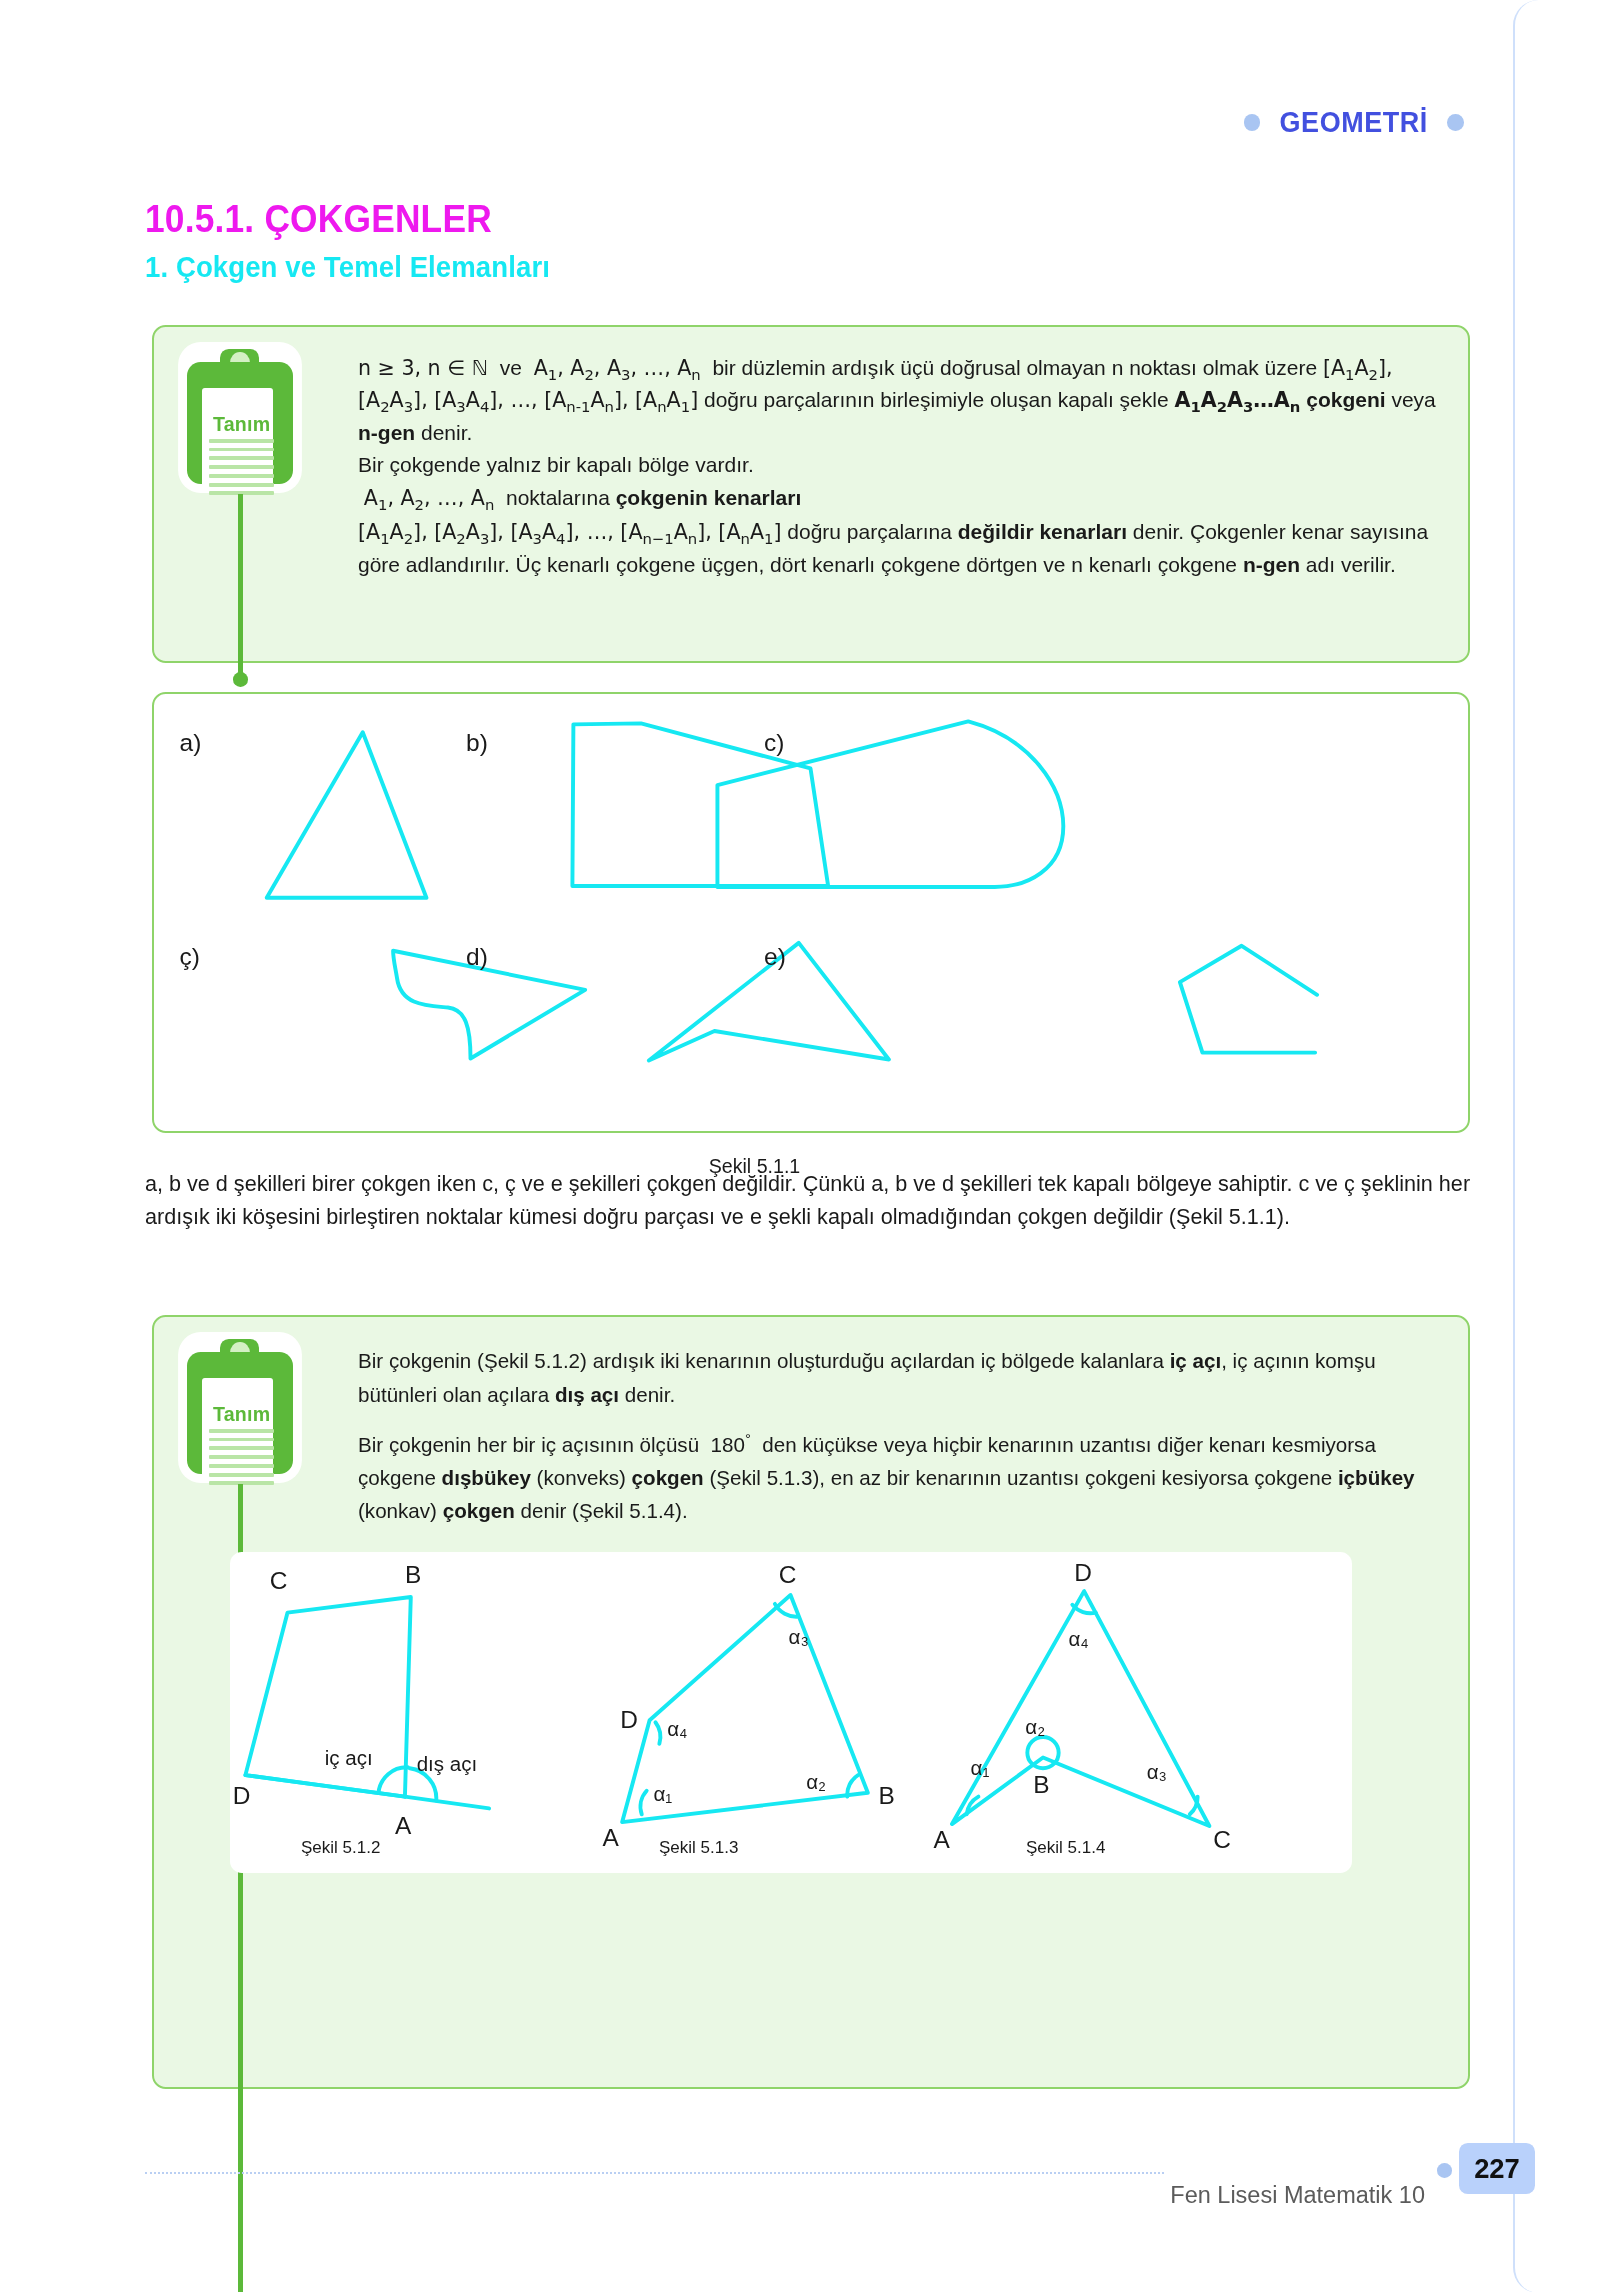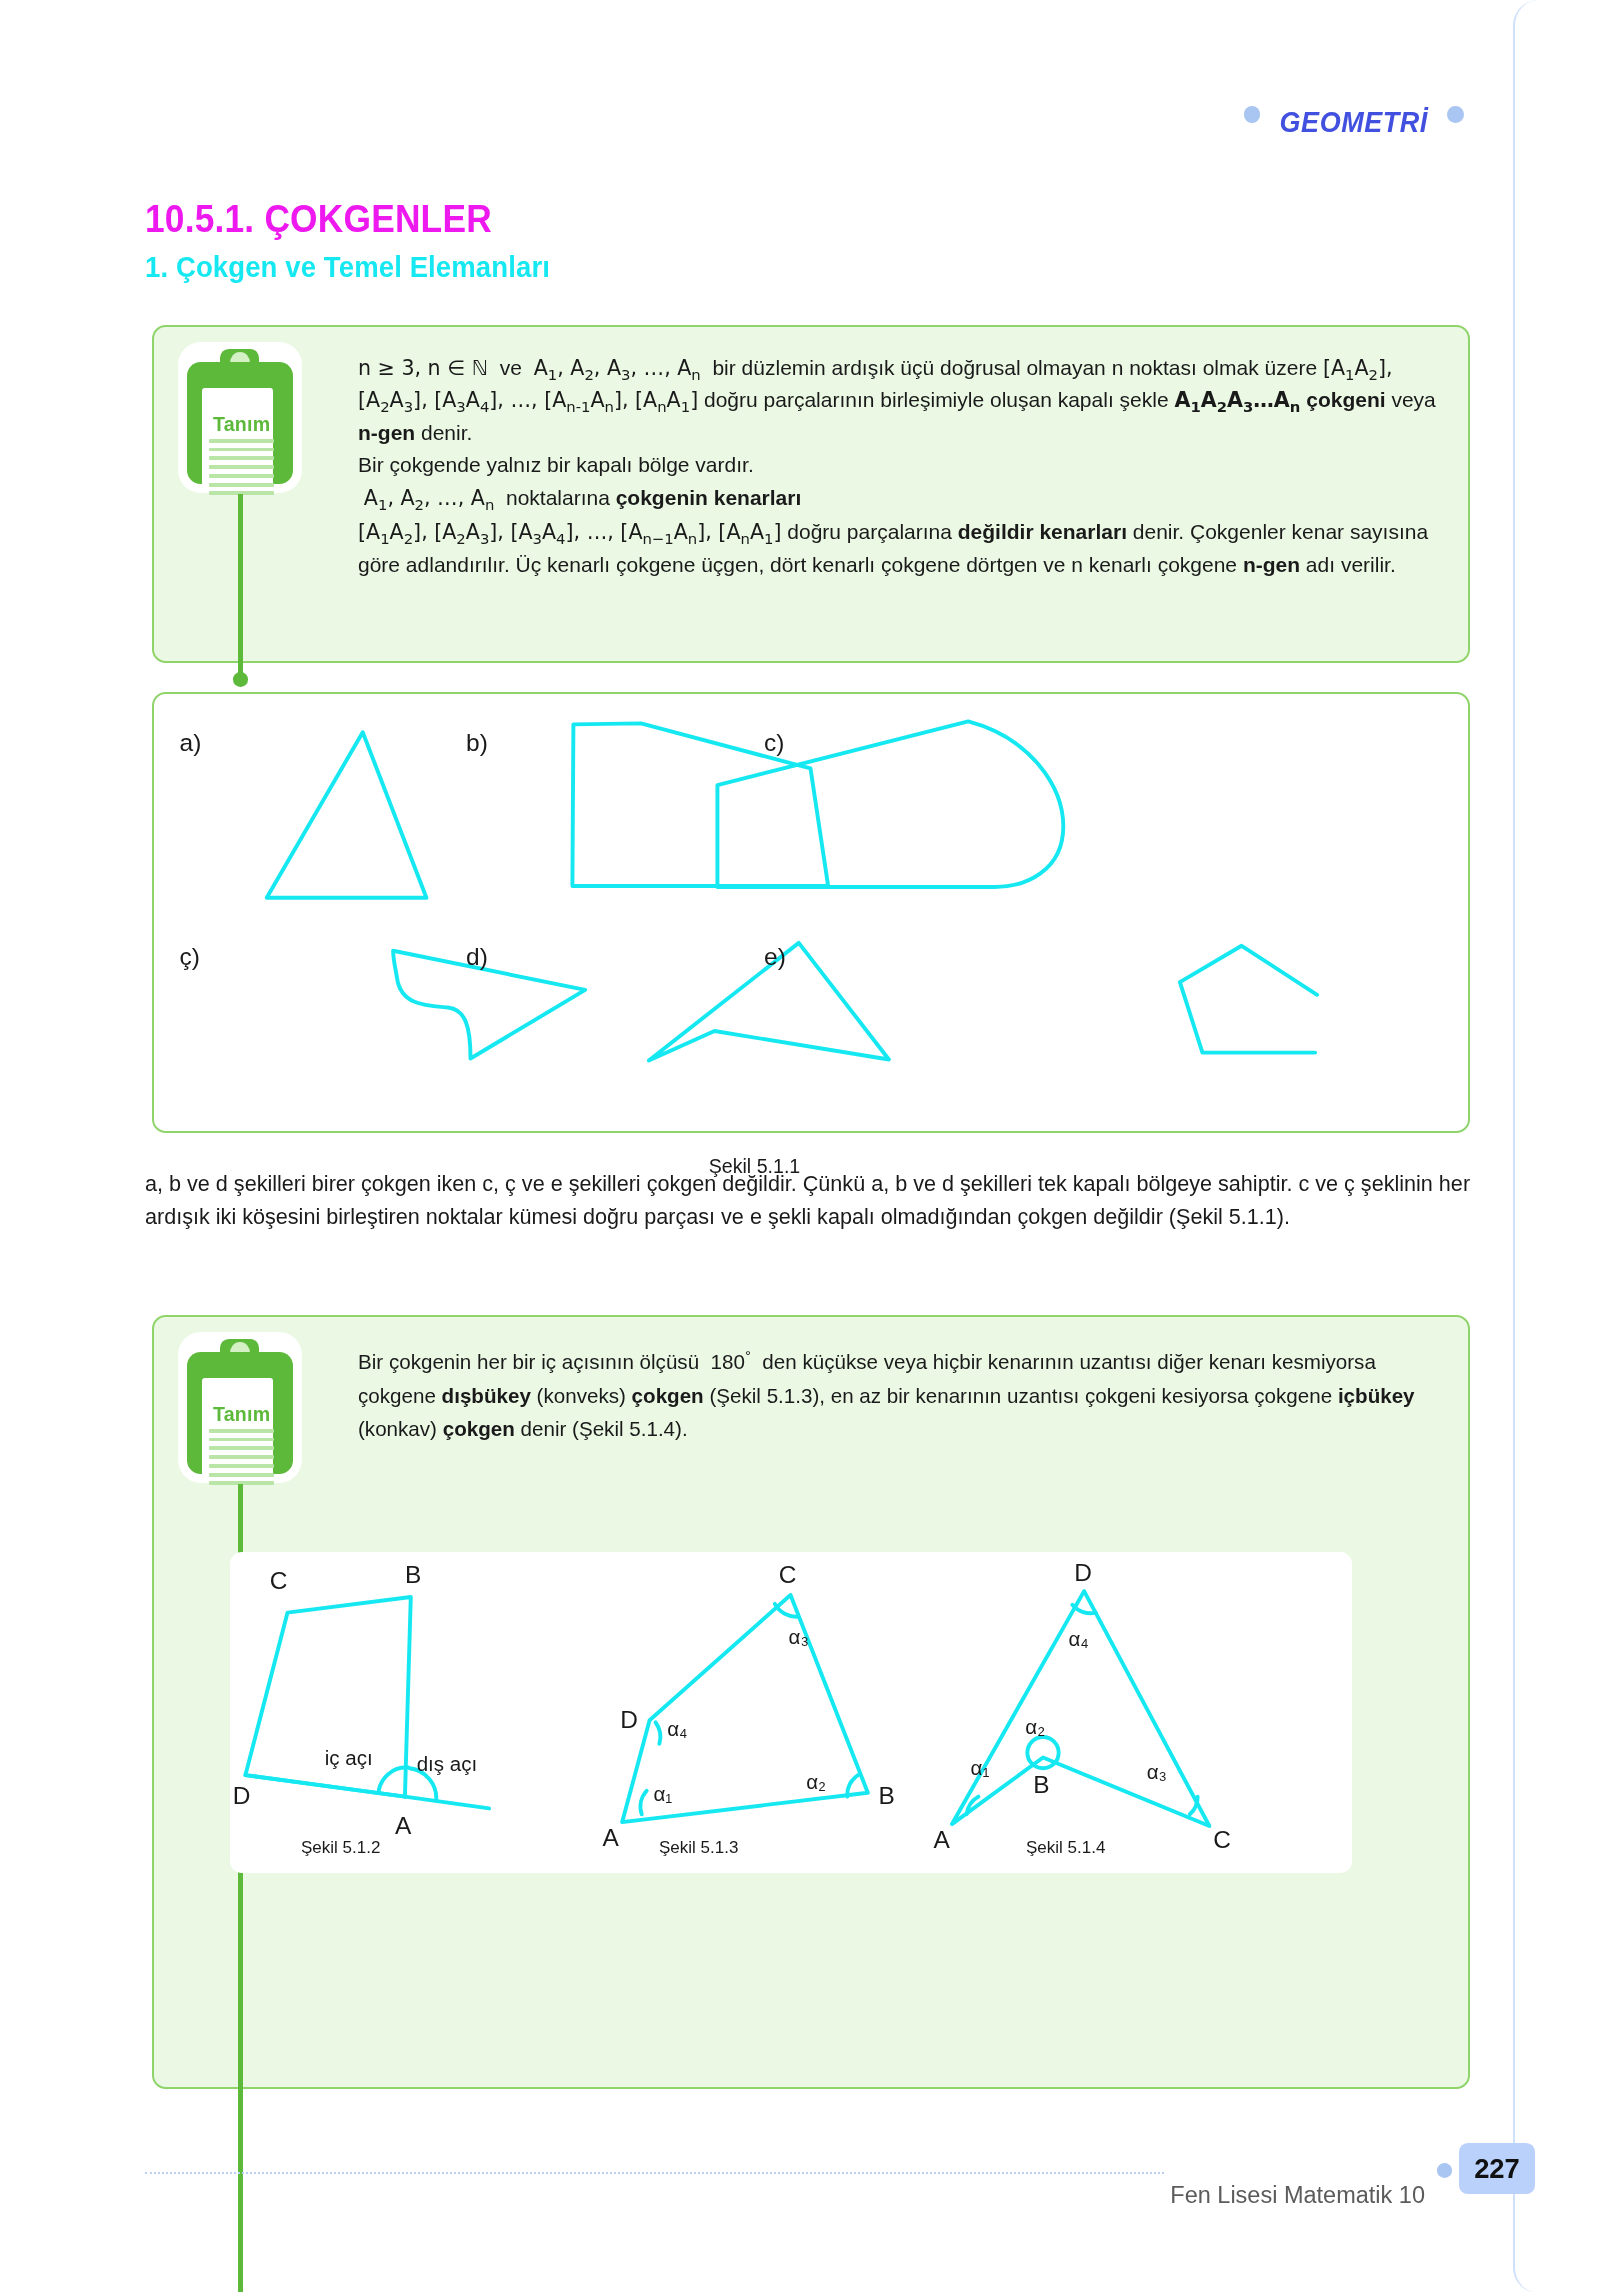--- a/index.html
+++ b/index.html
@@ -19,21 +19,21 @@
     position: absolute; right: 0; top: 0;
     width: 108px; height: 2293px;
     background: #ffffff;
     border-left: 2px solid #cfe0fb;
     border-top-left-radius: 25.5px;
     border-bottom-left-radius: 25.5px;
   }
   
   .header {
     position: absolute; right: 157px; top: 106px;
-    display: flex; align-items: flex-start; gap: 13.7px; font-style: italic;
+    display: flex; align-items: center; gap: 13.7px;
   }
   .hdr-dot {
     width: 16.7px; height: 16.7px; border-radius: 50%;
     background: #a9c5f2; display: block;
   }
   .hdr-title {
     font-family: "Liberation Sans", sans-serif;
     font-weight: 700; font-size: 29px; letter-spacing: 0.6px;
     color: #4250df;
     transform: scaleX(.93);
@@ -281,20 +281,24 @@
                 <i></i>
             </div>
           </div>
         </div>
       </div>
     </div>
     <div class="stem"></div>
 
     <div class="deftext">
       <p>
+        Bir çokgenin (Şekil 5.1.2) ardışık iki kenarının oluşturduğu açılardan iç bölgede kalanlara <b>iç
+        açı</b>, iç açının komşu bütünleri olan açılara <b>dış açı</b> denir.
+      </p>
+      <p>
         Bir çokgenin her bir iç açısının ölçüsü&nbsp; 180<sup>°</sup>&nbsp; den küçükse veya hiçbir kenarının uzantısı diğer
         kenarı kesmiyorsa çokgene <b>dışbükey</b> (konveks) <b>çokgen</b> (Şekil 5.1.3), en az bir kenarının
         uzantısı çokgeni kesiyorsa çokgene <b>içbükey</b> (konkav) <b>çokgen</b> denir (Şekil 5.1.4).
       </p>
     </div>
 
     <div id="innerfig">
       <svg width="1122" height="321" viewBox="0 0 1145 328">
         <g fill="none" stroke="#16e8f2" stroke-width="4" stroke-linejoin="round" stroke-linecap="round">
 

